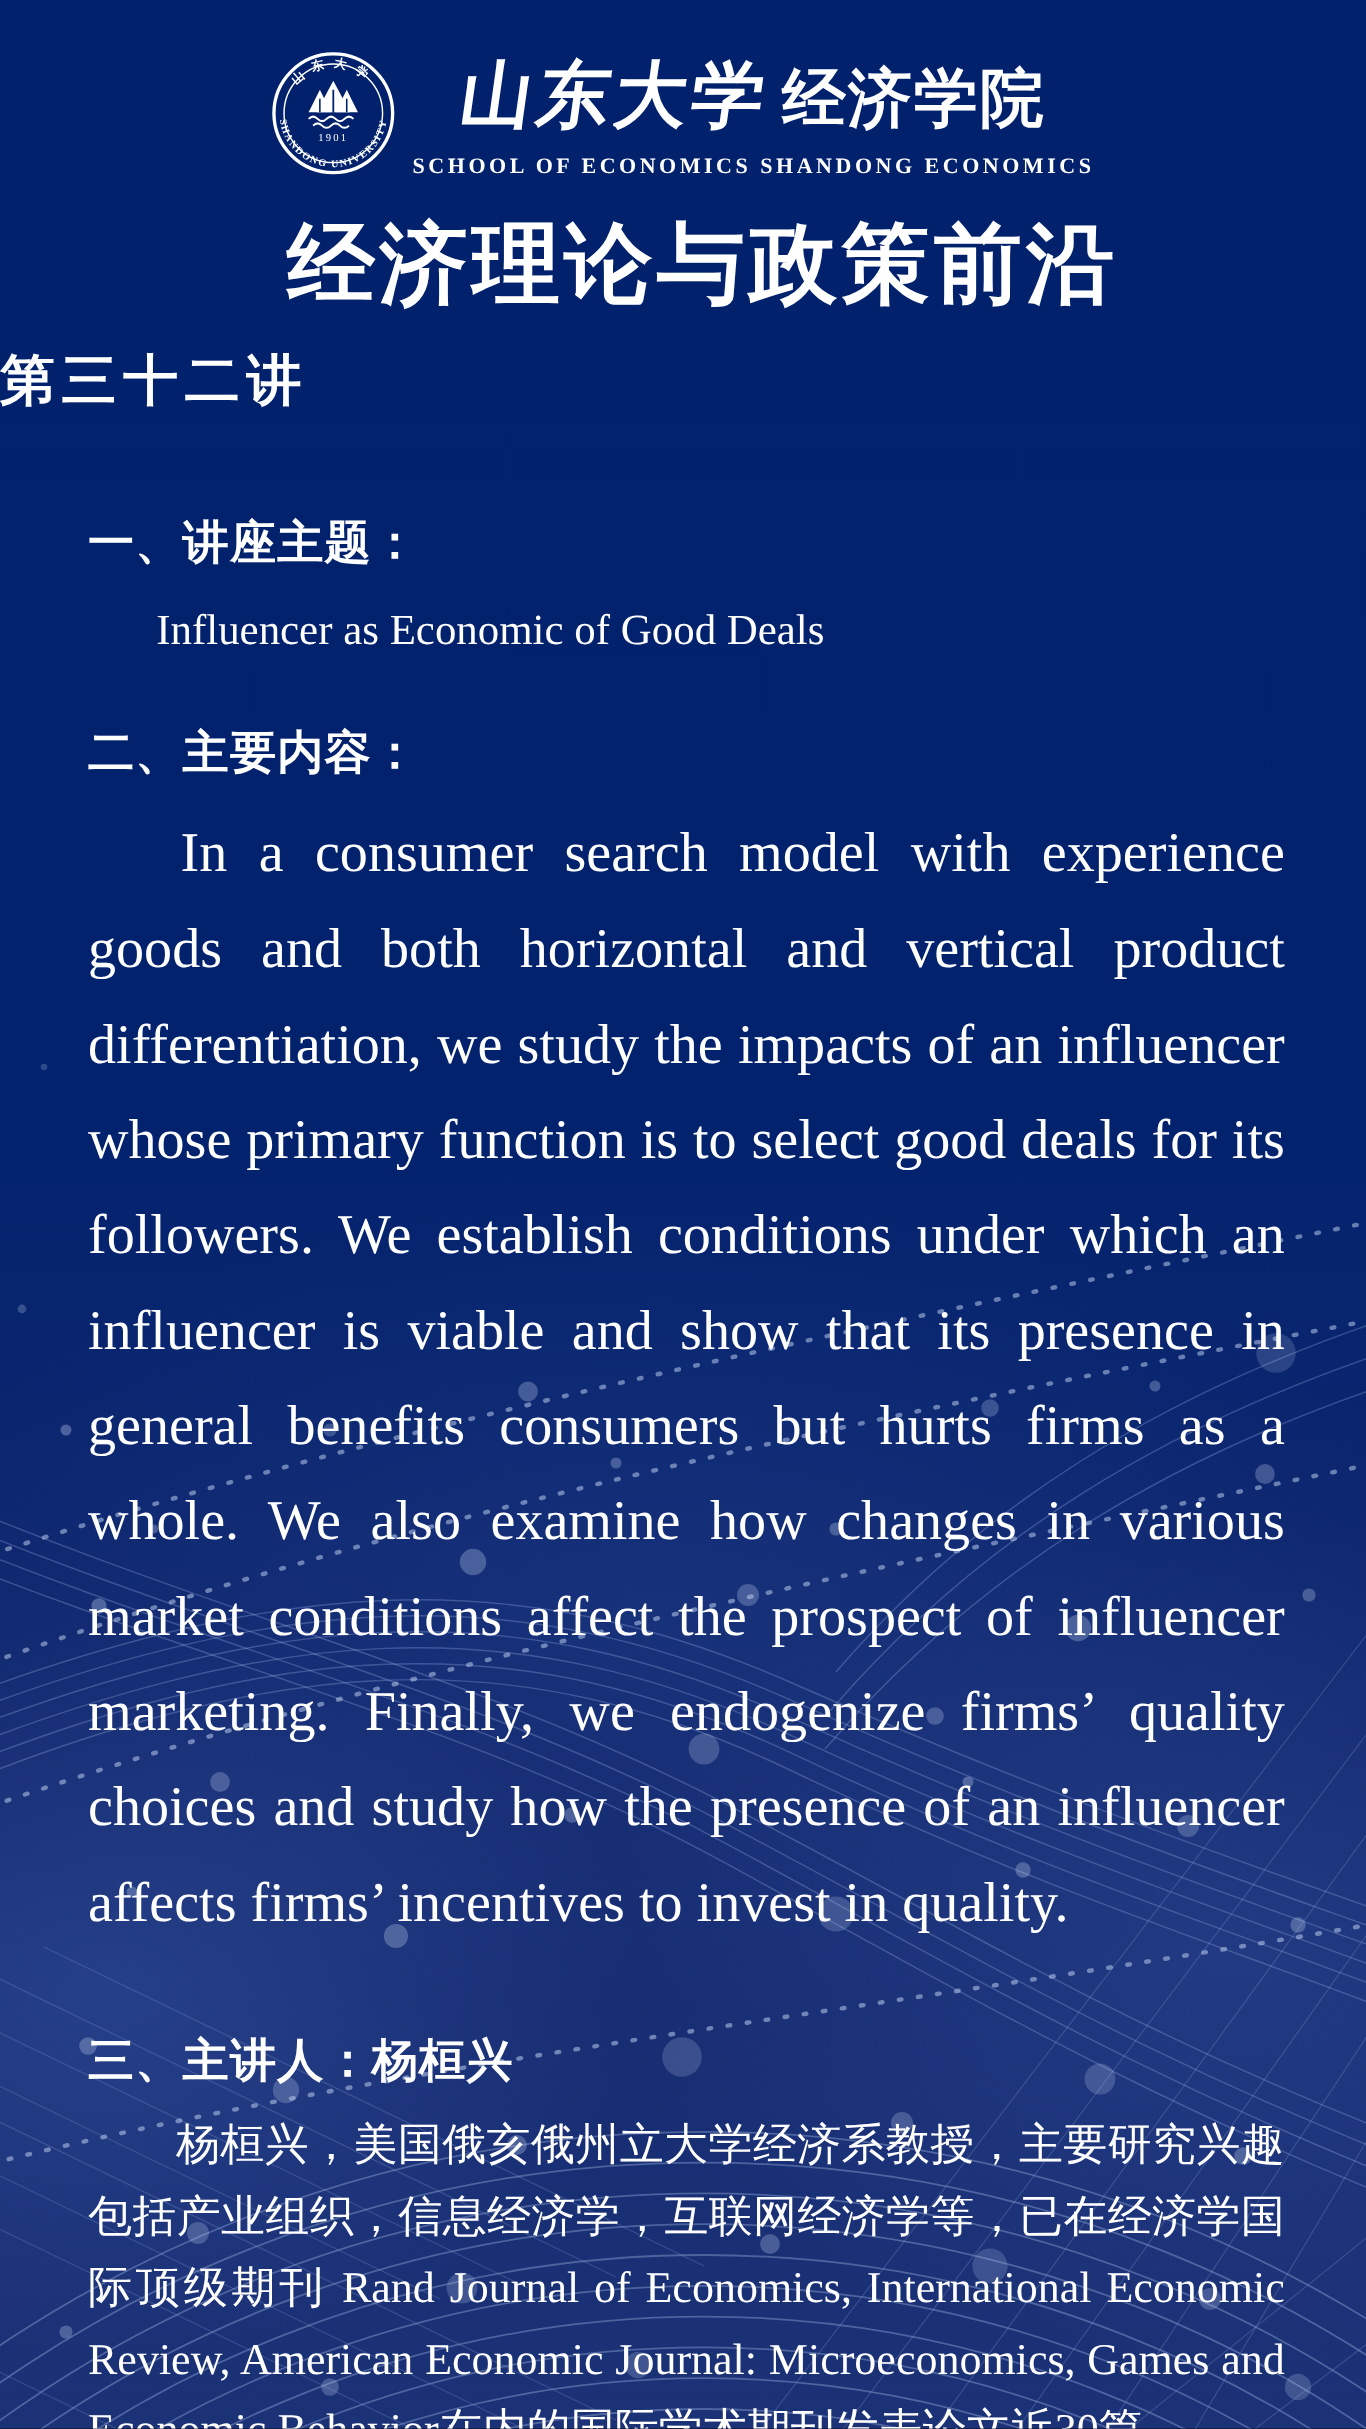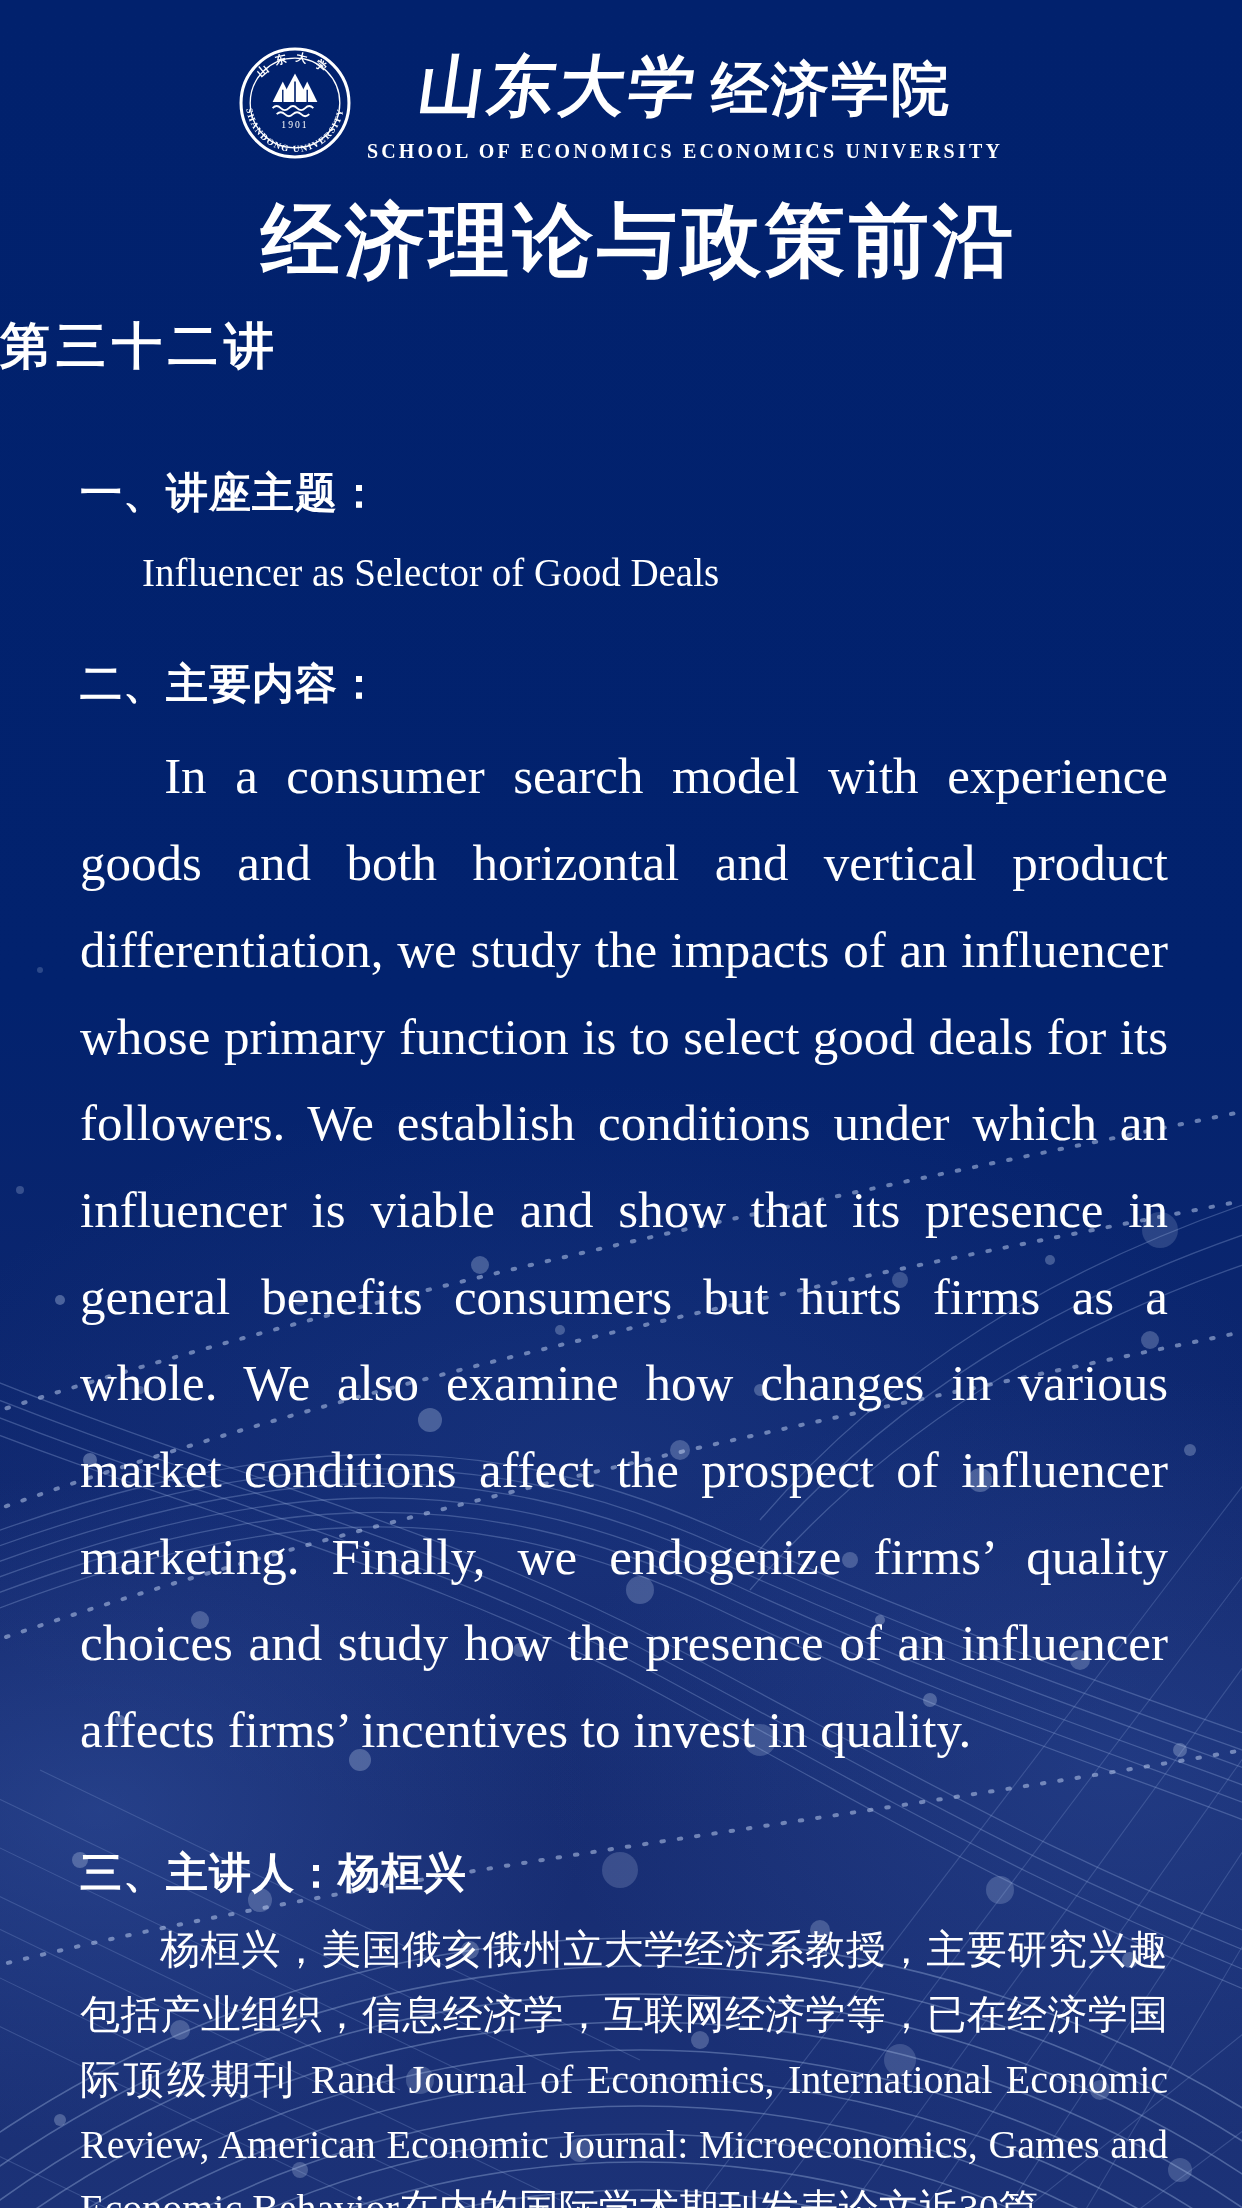--- a/index.html
+++ b/index.html
@@ -186,31 +186,31 @@
           <path d="M 33 60 q 4 -4 8 0 q 4 4 8 0 q 4 -4 8 0 q 4 4 8 0 q 4 -4 8 0" fill="none" stroke="#fff" stroke-width="1.8"></path>
           <path d="M 37 66 q 4 -4 8 0 q 4 4 8 0 q 4 -4 8 0 q 4 4 8 0" fill="none" stroke="#fff" stroke-width="1.8"></path>
         </g>
         <text x="55" y="80" font-size="9.5" fill="#fff" text-anchor="middle" letter-spacing="2">1901</text>
       </svg>
       <div class="brand">
         <div class="brand-line">
           <span class="brand-cn">山东大学</span>
           <span class="brand-cn2">经济学院</span>
         </div>
-        <div class="brand-en">SCHOOL OF ECONOMICS ECONOMICS UNIVERSITY</div>
+        <div class="brand-en">SCHOOL OF ECONOMICS SHANDONG ECONOMICS</div>
       </div>
     </div>
 
     <div class="title">经济理论与政策前沿</div>
     <div class="subtitle">第三十二讲</div>
 
     <div class="sections">
 
       <div class="sec-heading mt-first">一、讲座主题：</div>
-      <div class="topic-line">Influencer as Selector of Good Deals</div>
+      <div class="topic-line">Influencer as Economic of Good Deals</div>
 
       <div class="sec-heading mt-sec">二、主要内容：</div>
       <div class="abstract">In a consumer search model with experience goods and both horizontal and vertical product differentiation, we study the impacts of an influencer whose primary function is to select good deals for its followers. We establish conditions under which an influencer is viable and show that its presence in general benefits consumers but hurts firms as a whole. We also examine how changes in various market conditions affect the prospect of influencer marketing. Finally, we endogenize firms’ quality choices and study how the presence of an influencer affects firms’ incentives to invest in quality.</div>
 
       <div class="sec-heading" style="margin-top:74px;">三、主讲人：杨桓兴</div>
       <div class="bio">杨桓兴，美国俄亥俄州立大学经济系教授，主要研究兴趣包括产业组织，信息经济学，互联网经济学等，已在经济学国际顶级期刊 Rand Journal of Economics, International Economic Review, American Economic Journal: Microeconomics, Games and Economic Behavior在内的国际学术期刊发表论文近30篇。</div>
 
       <div class="sec-heading" style="margin-top:58px;">四、时间：2025年8月7日上午9:00-12:00</div>
 
     </div>

